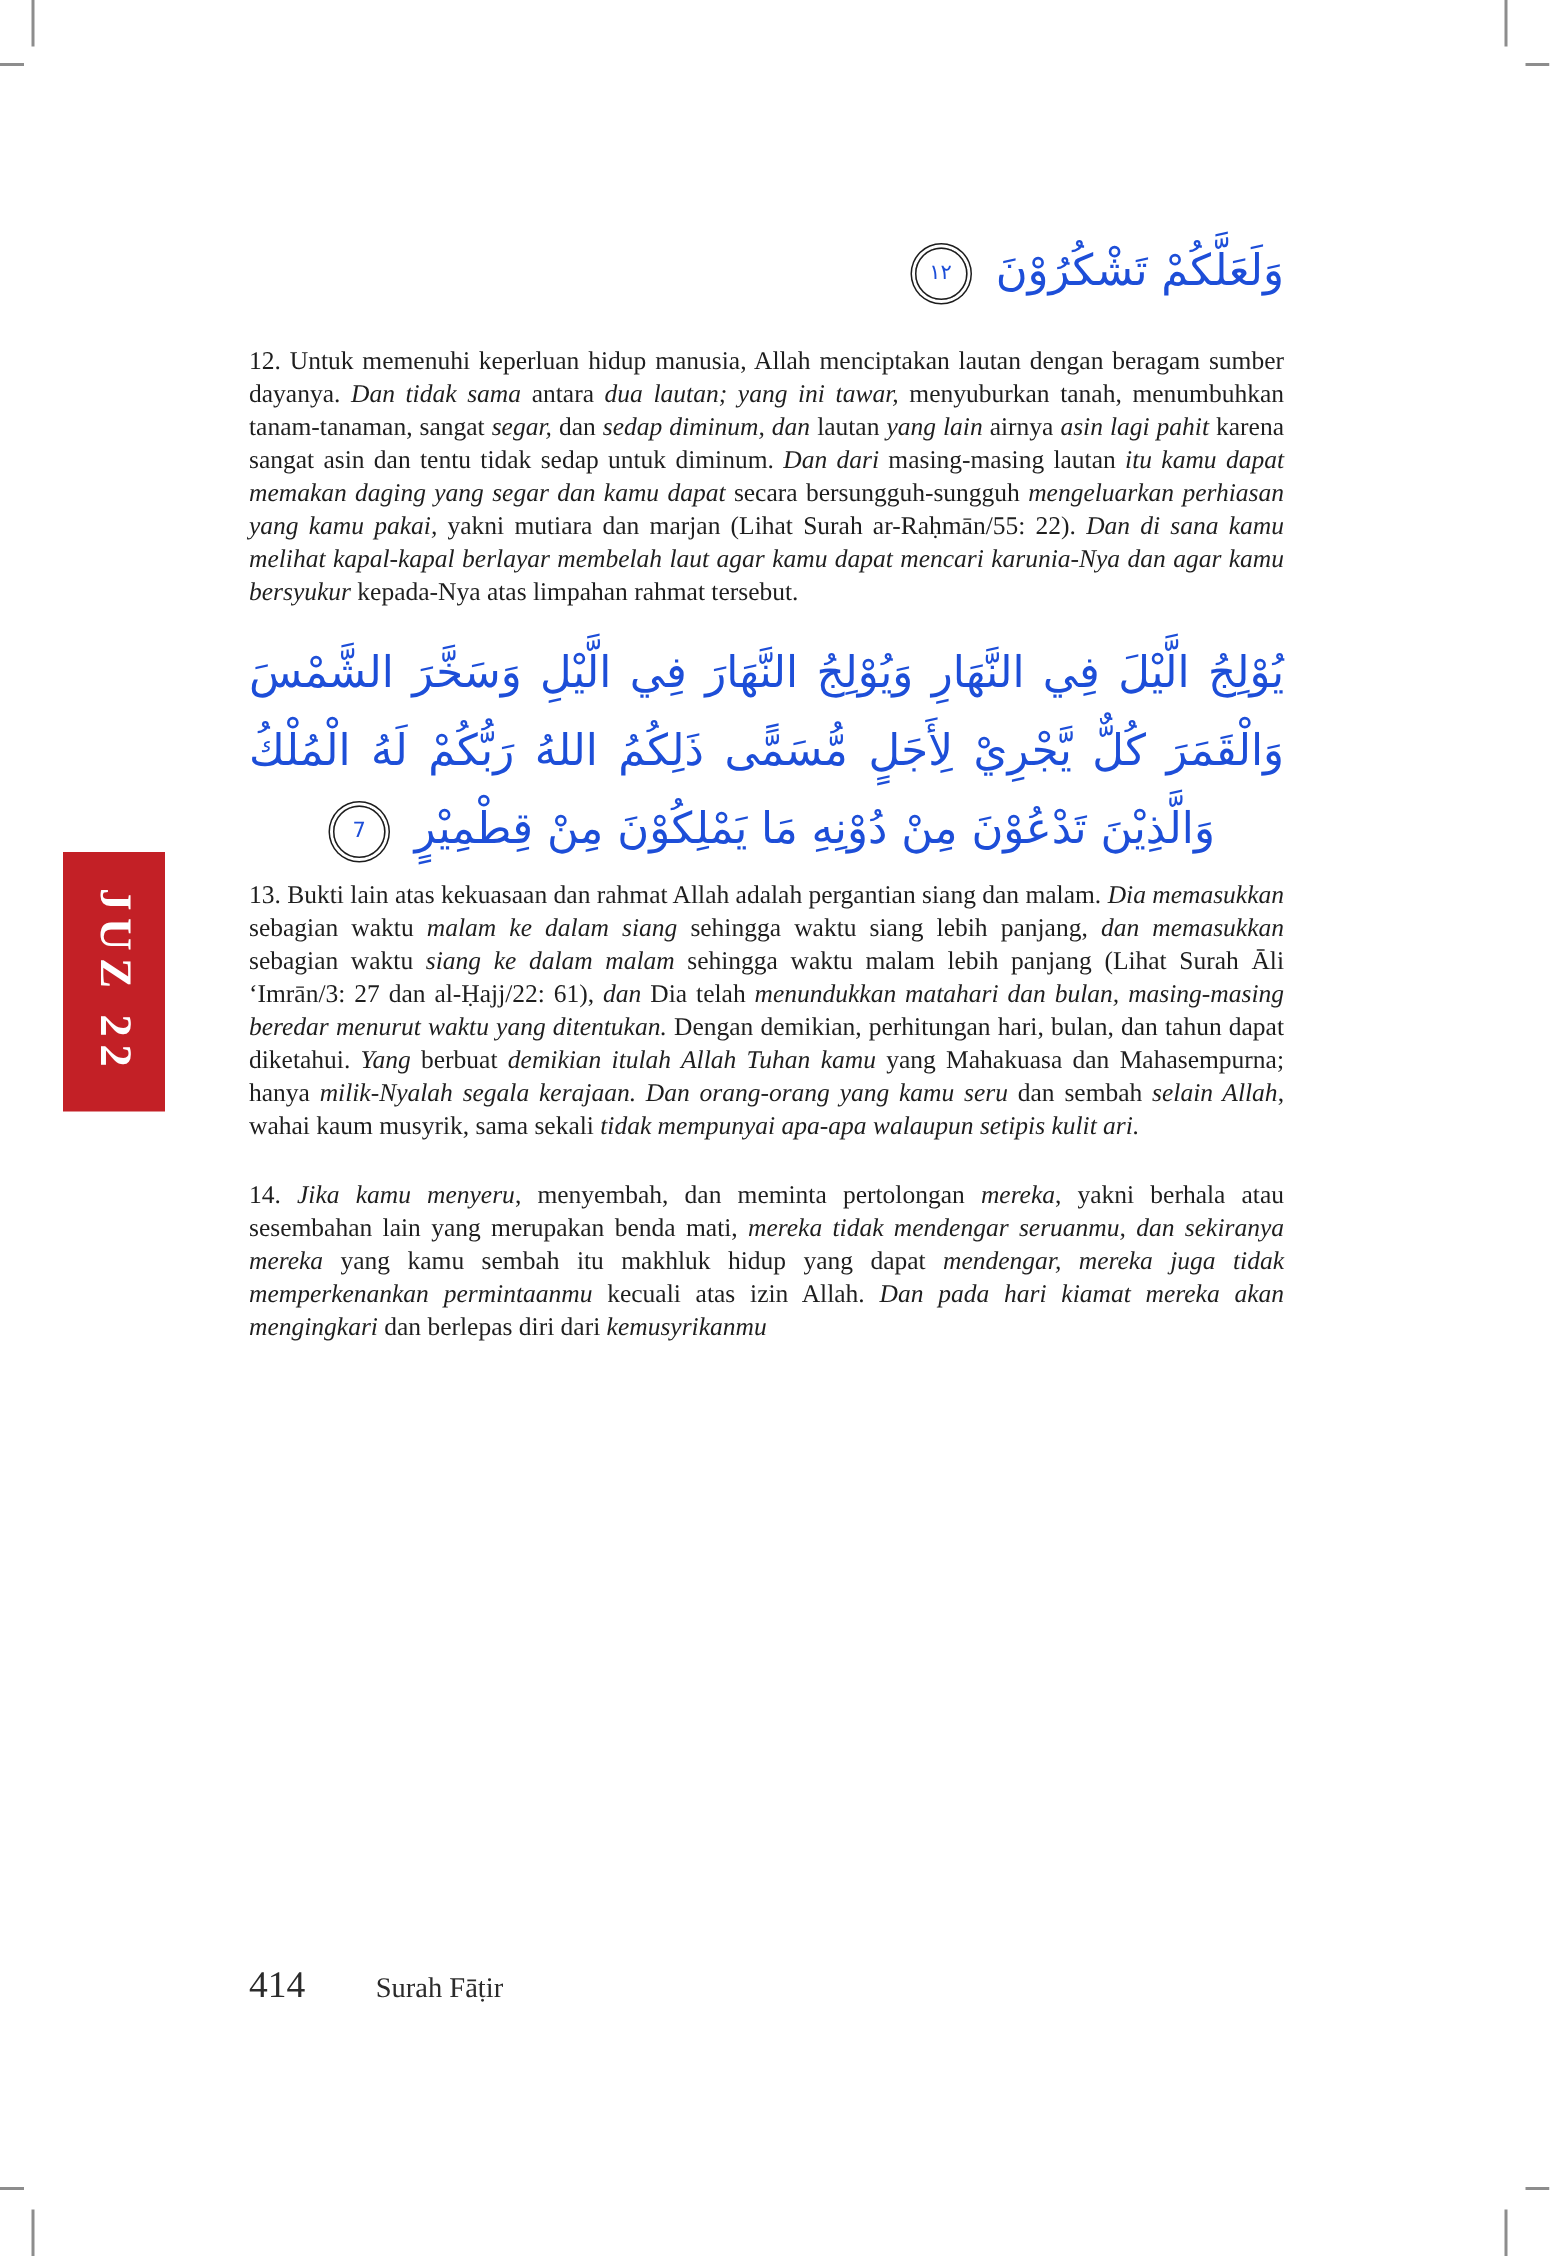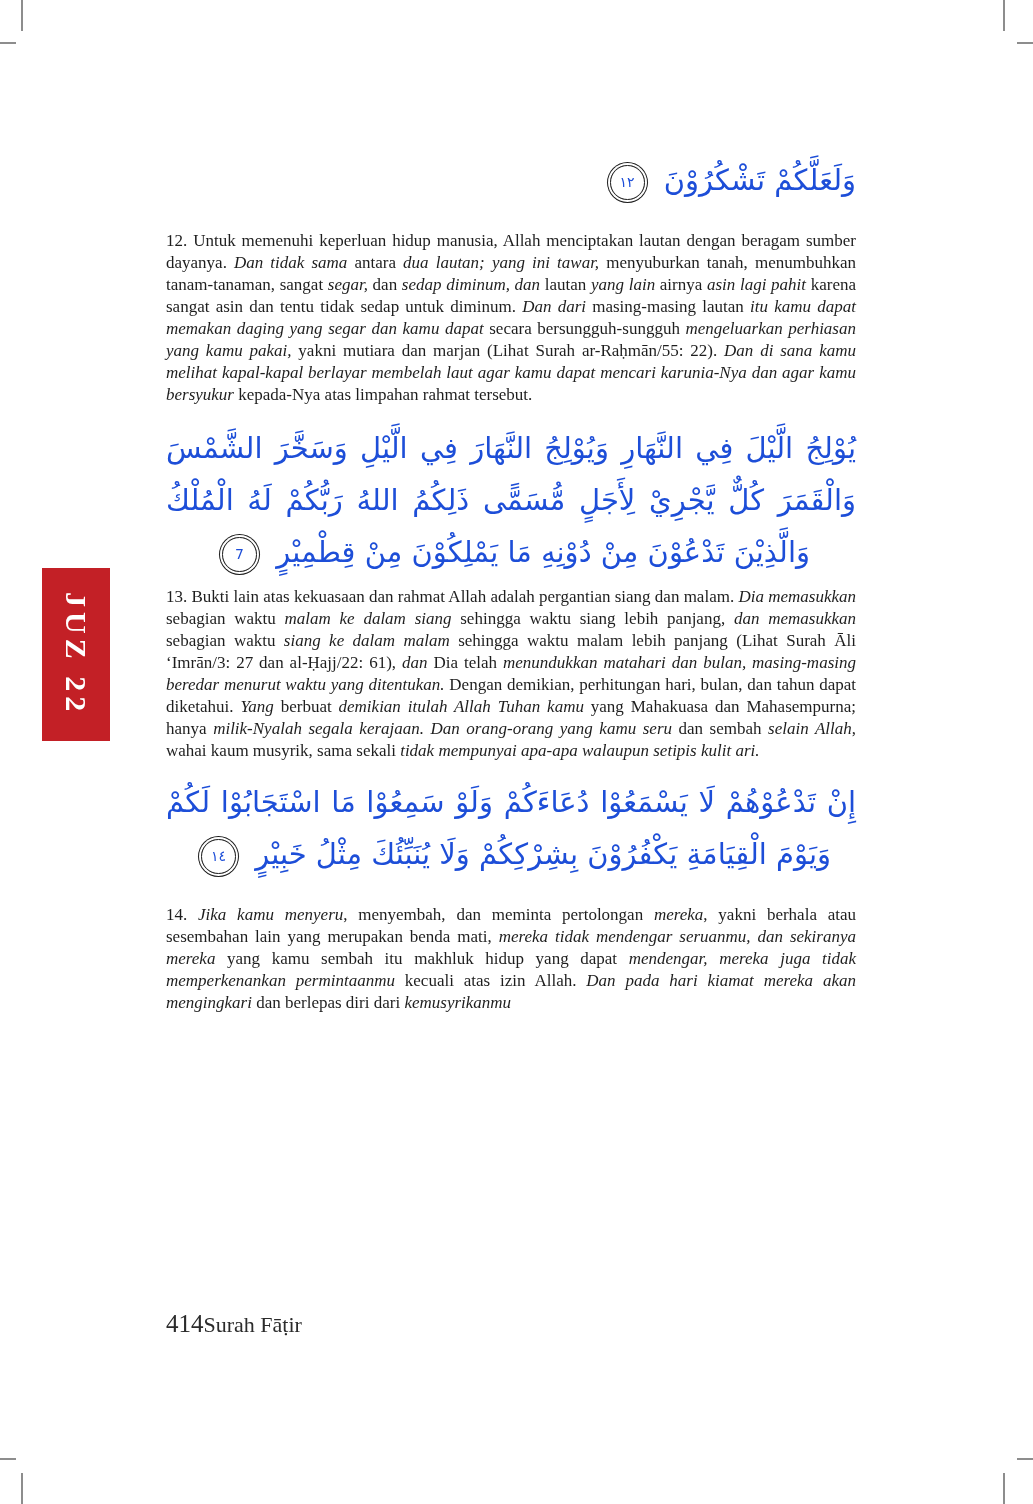--- a/index.html
+++ b/index.html
@@ -71,21 +71,21 @@
   .p12{margin-top:22px;}
   .p13{margin-top:8px;}
   .p14{margin-top:24px;}
   .it{font-style:italic;}
 
   .footer{
     position:absolute;left:166px;top:1310px;width:690px;
     display:flex;align-items:baseline;
   }
   .page-num{font-size:25px;color:#2b2b2b;}
-  .surah-name{font-size:22px;color:#2b2b2b;}
+  .surah-name{font-size:19px;color:#2b2b2b;margin-left:47px;}
 </style>
 </head>
 <body>
 
 <div class="crop v" style="left:21px;top:0;"></div>
 <div class="crop h" style="left:0;top:42px;"></div>
 <div class="crop v" style="left:1003px;top:0;"></div>
 <div class="crop h" style="right:0;top:42px;"></div>
 <div class="crop h" style="left:0;top:1458px;"></div>
 <div class="crop v" style="left:21px;top:1473px;"></div>
@@ -105,24 +105,20 @@
 
   <p class="para p12"><span>12. Untuk memenuhi keperluan hidup manusia, Allah menciptakan lautan dengan beragam sumber dayanya. </span><span class="it">Dan tidak sama </span><span>antara </span><span class="it">dua lautan; yang ini tawar, </span><span>menyuburkan tanah, menumbuhkan tanam-tanaman, sangat </span><span class="it">segar, </span><span>dan </span><span class="it">sedap diminum, dan </span><span>lautan </span><span class="it">yang lain </span><span>airnya </span><span class="it">asin lagi pahit </span><span>karena sangat asin dan tentu tidak sedap untuk diminum. </span><span class="it">Dan dari </span><span>masing-masing lautan </span><span class="it">itu kamu dapat memakan daging yang segar dan kamu dapat </span><span>secara bersungguh-sungguh </span><span class="it">mengeluarkan perhiasan yang kamu pakai, </span><span>yakni mutiara dan marjan (Lihat Surah ar-Raḥmān/55: 22). </span><span class="it">Dan di sana kamu melihat kapal-kapal berlayar membelah laut agar kamu dapat mencari karunia-Nya dan agar kamu bersyukur </span><span>kepada-Nya atas limpahan rahmat tersebut.</span></p>
 
   <div class="arabic arabic-block ayah13">
     <span>يُوْلِجُ الَّيْلَ فِي النَّهَارِ وَيُوْلِجُ النَّهَارَ فِي الَّيْلِ وَسَخَّرَ الشَّمْسَ وَالْقَمَرَ كُلٌّ يَّجْرِيْ لِأَجَلٍ مُّسَمًّى ذَلِكُمُ اللهُ رَبُّكُمْ لَهُ الْمُلْكُ وَالَّذِيْنَ تَدْعُوْنَ مِنْ دُوْنِهِ مَا يَمْلِكُوْنَ مِنْ قِطْمِيْرٍ</span>
     <span class="ayah-marker">7</span>
   </div>
 
   <p class="para p13"><span>13. Bukti lain atas kekuasaan dan rahmat Allah adalah pergantian siang dan malam. </span><span class="it">Dia memasukkan </span><span>sebagian waktu </span><span class="it">malam ke dalam siang </span><span>sehingga waktu siang lebih panjang, </span><span class="it">dan memasukkan </span><span>sebagian waktu </span><span class="it">siang ke dalam malam </span><span>sehingga waktu malam lebih panjang (Lihat Surah Āli ‘Imrān/3: 27 dan al-Ḥajj/22: 61), </span><span class="it">dan </span><span>Dia telah </span><span class="it">menundukkan matahari dan bulan, masing-masing beredar menurut waktu yang ditentukan. </span><span>Dengan demikian, perhitungan hari, bulan, dan tahun dapat diketahui. </span><span class="it">Yang </span><span>berbuat </span><span class="it">demikian itulah Allah Tuhan kamu </span><span>yang Mahakuasa dan Mahasempurna; hanya </span><span class="it">milik-Nyalah segala kerajaan. Dan orang-orang yang kamu seru </span><span>dan sembah </span><span class="it">selain Allah</span><span>, wahai kaum musyrik, sama sekali </span><span class="it">tidak mempunyai apa-apa walaupun setipis kulit ari.</span></p>
 
-  <div class="arabic arabic-block ayah14">
-    <span>إِنْ تَدْعُوْهُمْ لَا يَسْمَعُوْا دُعَاءَكُمْ وَلَوْ سَمِعُوْا مَا اسْتَجَابُوْا لَكُمْ وَيَوْمَ الْقِيَامَةِ يَكْفُرُوْنَ بِشِرْكِكُمْ وَلَا يُنَبِّئُكَ مِثْلُ خَبِيْرٍ</span>
-    <span class="ayah-marker">١٤</span>
-  </div>
 
   <p class="para p14"><span>14. </span><span class="it">Jika kamu menyeru</span><span>, menyembah, dan meminta pertolongan </span><span class="it">mereka</span><span>, yakni berhala atau sesembahan lain yang merupakan benda mati, </span><span class="it">mereka tidak mendengar seruanmu, dan sekiranya mereka </span><span>yang kamu sembah itu makhluk hidup yang dapat </span><span class="it">mendengar, mereka juga tidak memperkenankan permintaanmu </span><span>kecuali atas izin Allah. </span><span class="it">Dan pada hari kiamat mereka akan mengingkari </span><span>dan berlepas diri dari </span><span class="it">kemusyrikanmu</span></p>
 
 </div>
 
 <div class="footer">
   <span class="page-num">414</span>
   <span class="surah-name">Surah Fāṭir</span>
 </div>
 

